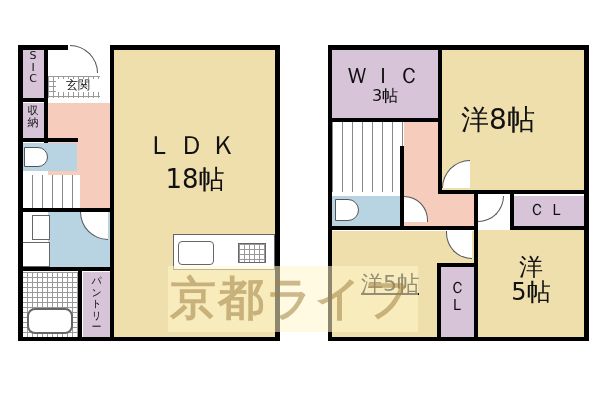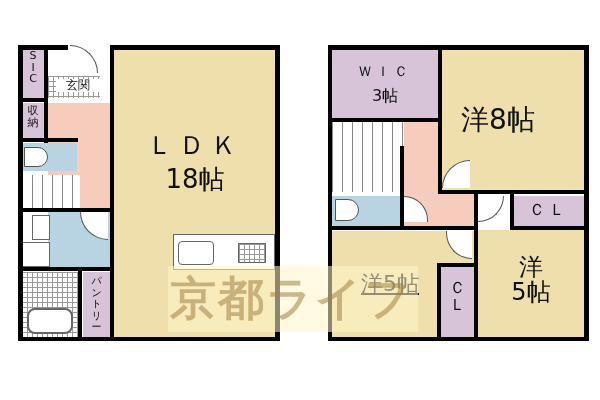--- a/index.html
+++ b/index.html
@@ -69,21 +69,21 @@
 <div class="wall" style="left:275px;top:45px;width:5px;height:296px;"></div>
 <div class="wall" style="left:110px;top:45px;width:4px;height:292px;"></div>
 <div class="wall" style="left:44px;top:45px;width:4px;height:98px;"></div>
 <div class="wall" style="left:18px;top:98px;width:30px;height:4px;"></div>
 <div class="wall" style="left:18px;top:138px;width:60px;height:4px;"></div>
 <div class="wall" style="left:18px;top:208px;width:92px;height:4px;"></div>
 <div class="wall" style="left:18px;top:267px;width:92px;height:4px;"></div>
 <div class="wall" style="left:78px;top:267px;width:4px;height:72px;"></div>
 
 <div class="room" style="left:332px;top:50px;width:106px;height:68px;background:#d8c4d8;"></div>
-<div class="lbl" style="left:332px;top:64px;width:106px;font-size:14px;letter-spacing:4px;">ＷＩＣ</div>
+<div class="lbl" style="left:332px;top:64px;width:106px;font-size:22px;letter-spacing:4px;">ＷＩＣ</div>
 <div class="lbl" style="left:332px;top:88px;width:106px;font-size:16px;">3帖</div>
 
 <div class="room" style="left:442px;top:50px;width:142px;height:140px;background:#efdfad;"></div>
 <div class="lbl" style="left:442px;top:105px;width:112px;font-size:28px;">洋8帖</div>
 
 <div class="room stairs" style="left:332px;top:122px;width:72px;height:70px;"></div>
 
 <div class="room" style="left:404px;top:122px;width:34px;height:70px;background:#f6cdbd;"></div>
 <div class="room" style="left:404px;top:192px;width:70px;height:34px;background:#f6cdbd;"></div>
 

